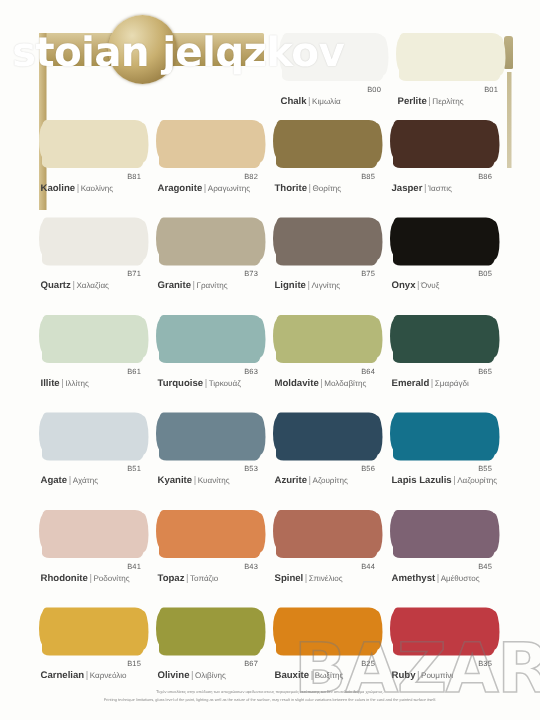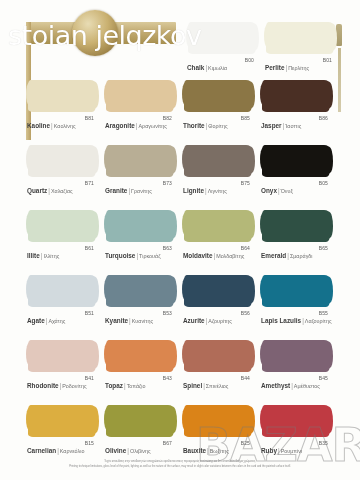--- a/index.html
+++ b/index.html
@@ -85,21 +85,21 @@
   }
   .nm .en{font-weight:600;}
   .nm .sep{color:#9a9a9a;padding:0 1px;}
   .nm .gr{font-size:5.4px;color:#6e6e6e;}
   
   .row1 .cell:nth-child(1){left:160px;}
   .row1 .cell:nth-child(2){left:238px;}
   
   .wm{
     position:absolute;left:8px;top:20px;
-    font-size:27px;font-weight:400;color:#ffffff;
+    font-size:27px;font-weight:700;color:#ffffff;
     letter-spacing:-.5px;
     text-shadow:0 0 1px rgba(0,0,0,.18);
     pointer-events:none;
     font-family:"DejaVu Sans", sans-serif;
   }
   .wm2{
     position:absolute;right:-6px;bottom:8px;
     font-size:46px;font-weight:700;
     color:rgba(255,255,255,.0);
     -webkit-text-stroke:1px rgba(120,120,120,.45);

